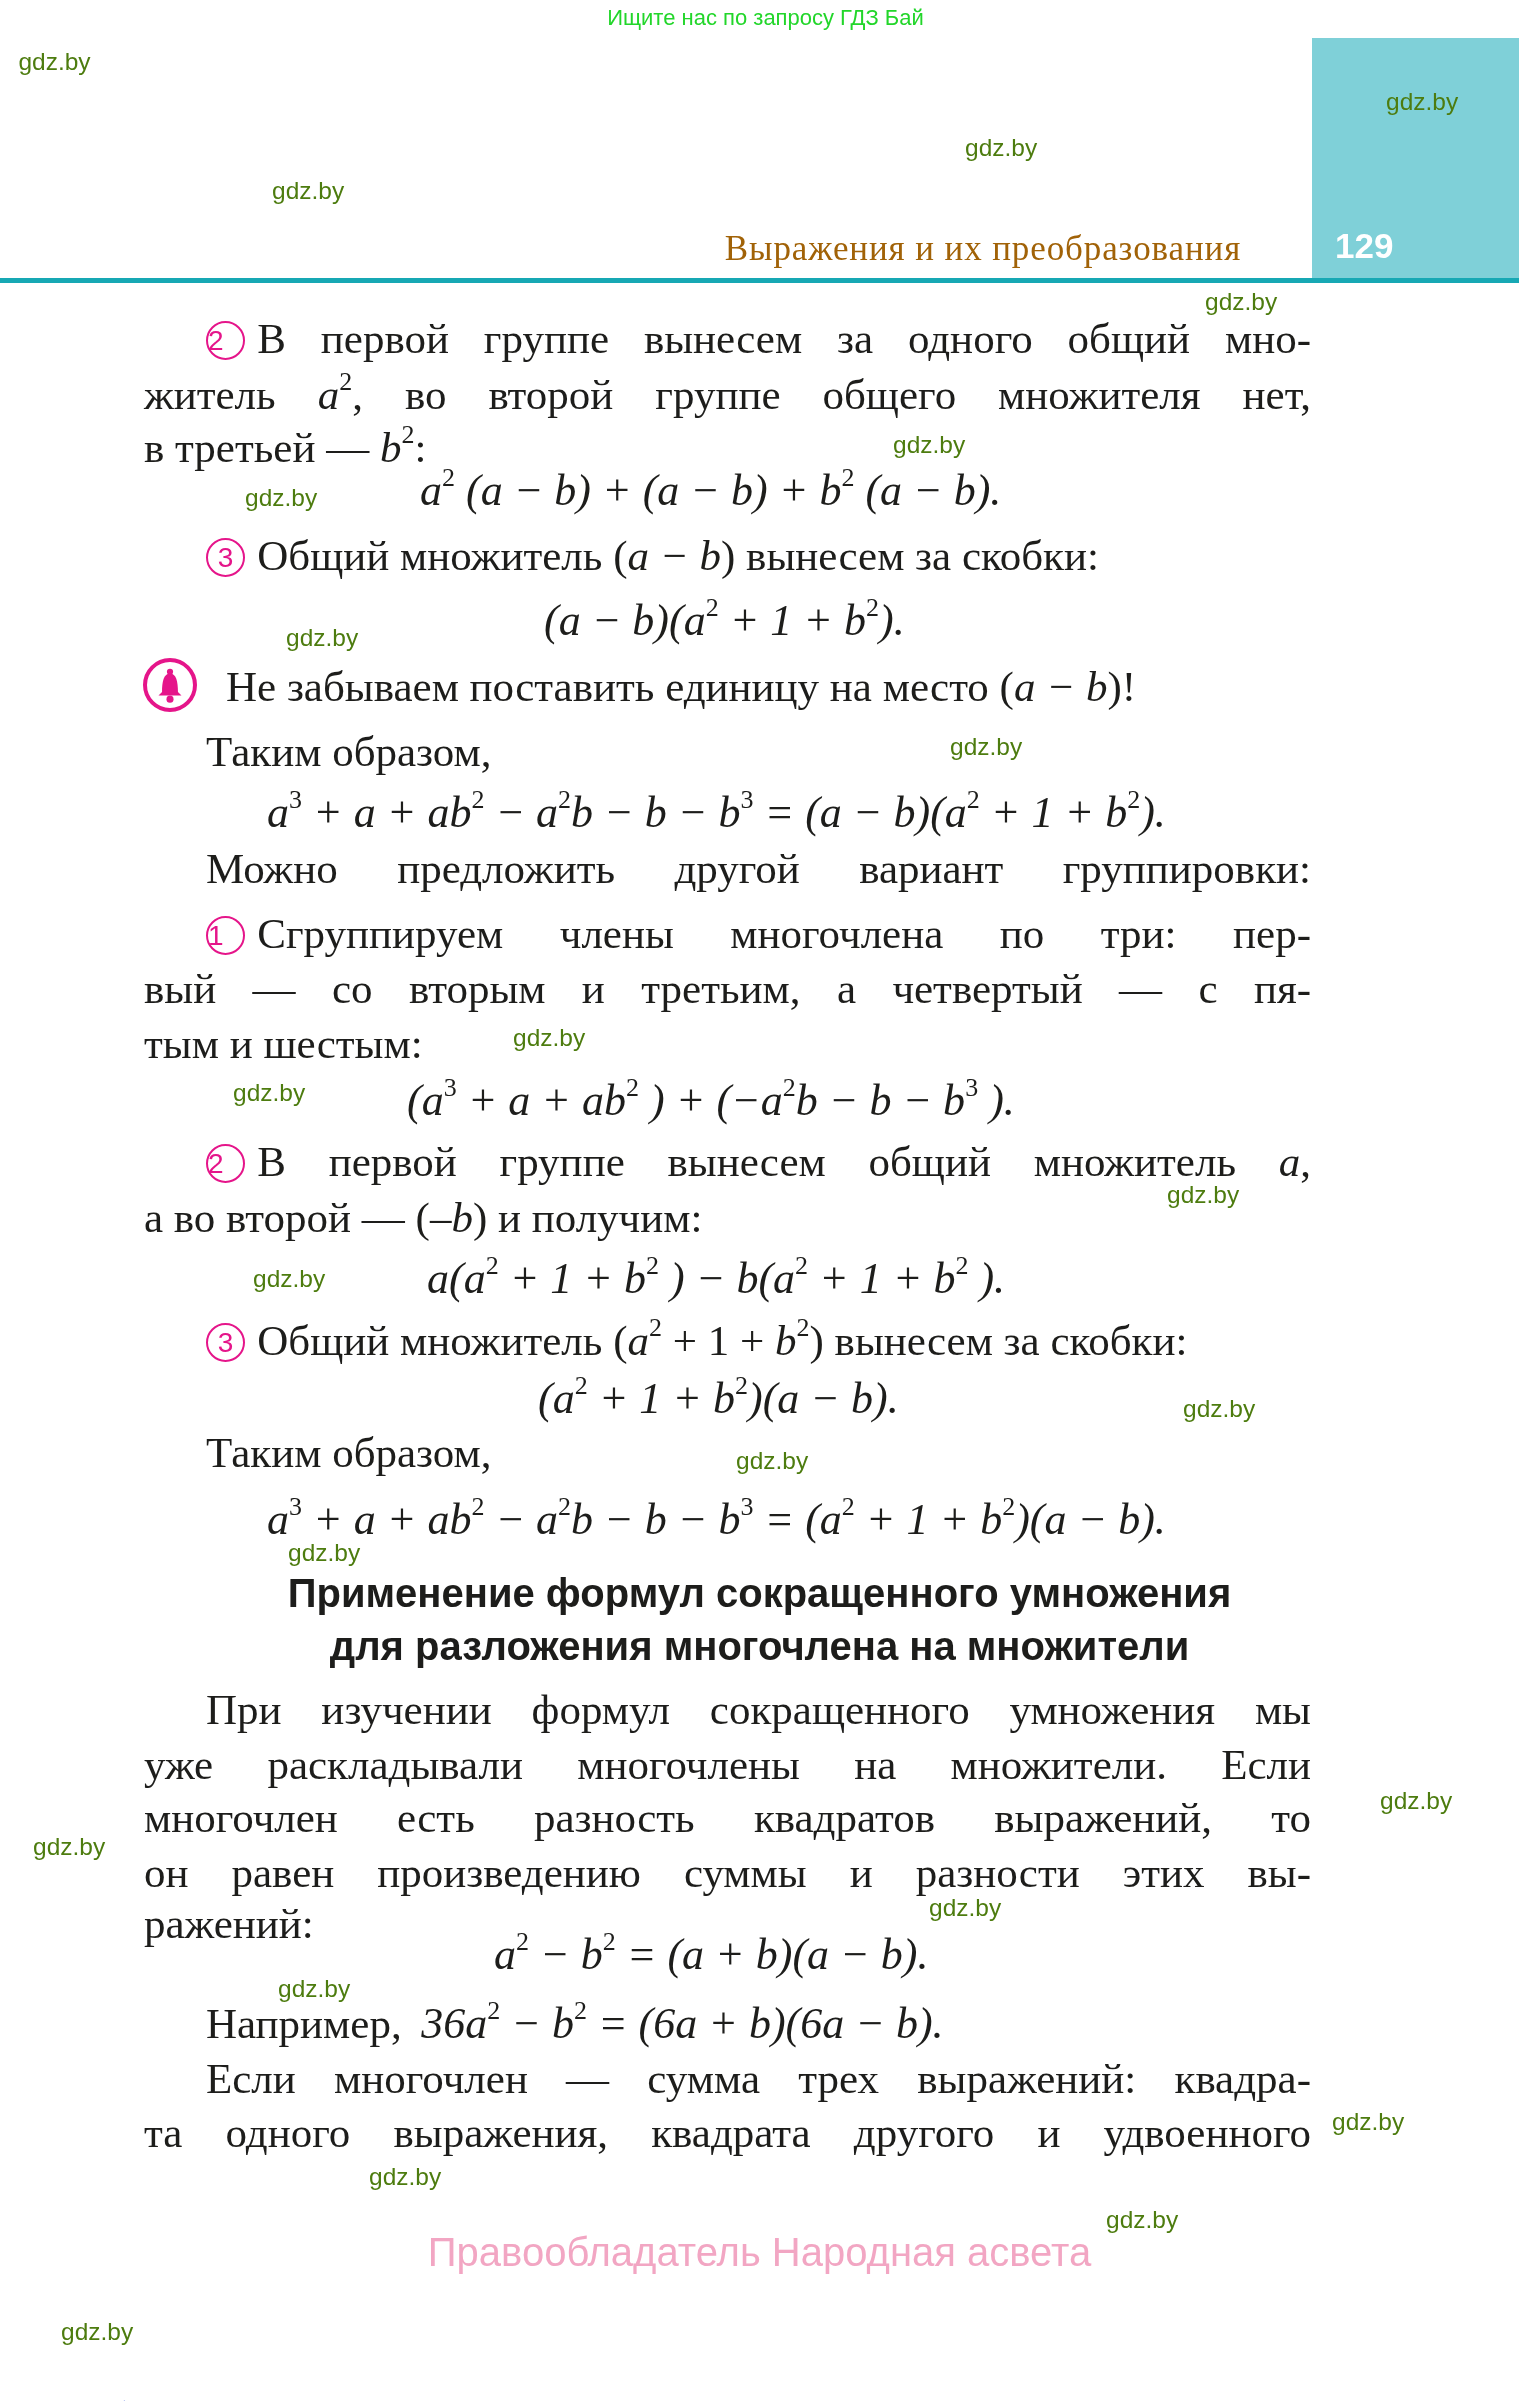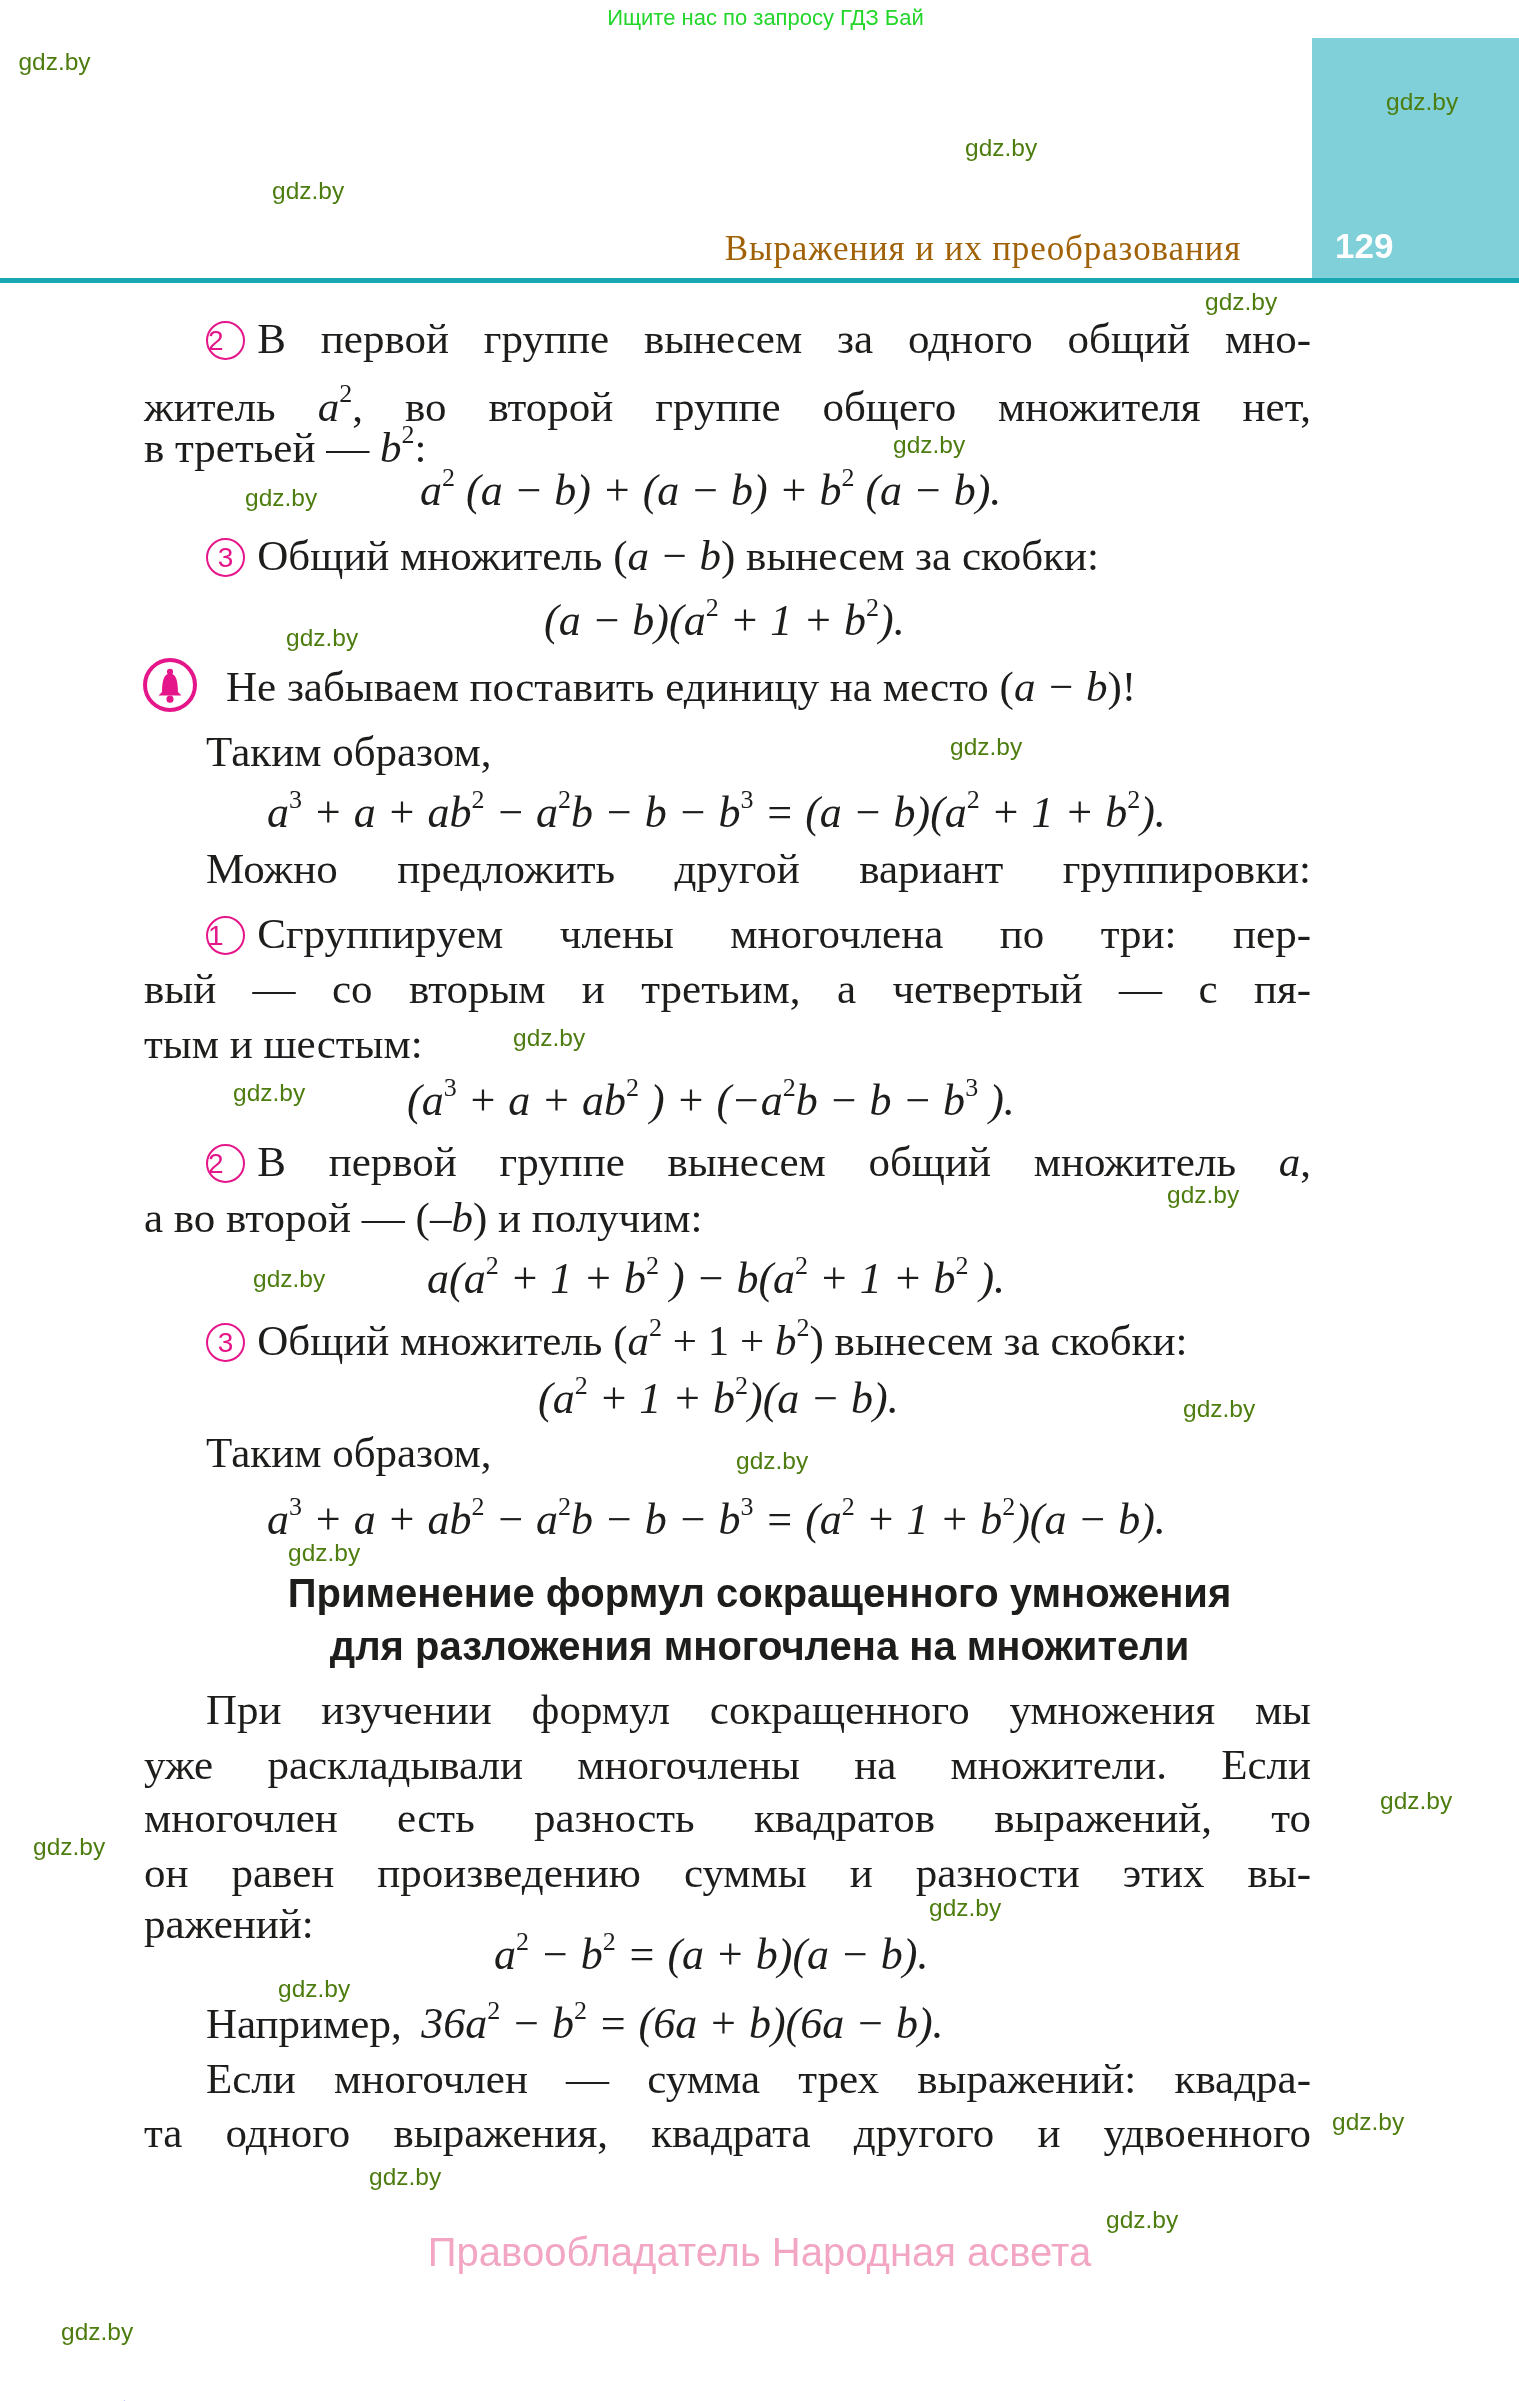--- a/index.html
+++ b/index.html
@@ -38,21 +38,21 @@
 <div class="abs banner">Ищите нас по запросу ГДЗ Бай</div>
 
 <div class="abs tab"></div>
 <div class="abs rule"></div>
 <div class="abs pagenum">129</div>
 <div class="abs running-title">Выражения и их преобразования</div>
 
 <div class="abs line just ind" style="top:312px">
   <span class="num">2</span><span>В первой группе вынесем за одного общий мно-</span>
 </div>
-<div class="abs line just" style="top:380px">
+<div class="abs line just" style="top:368px">
   <span>житель</span>
   <span><i class="v">a</i><sup>2</sup><span>, во второй группе общего множителя нет,</span></span>
 </div>
 <div class="abs line" style="top:421px">
   <span>в третьей —</span>
   <i class="v">b</i><sup>2</sup><span>:</span>
 </div>
 <div class="abs eq" style="left:420px; top:464px">
   <span>a</span><sup>2</sup><span> (a − b) + (a − b) + b</span><sup>2</sup><span> (a − b).</span>
 </div>

